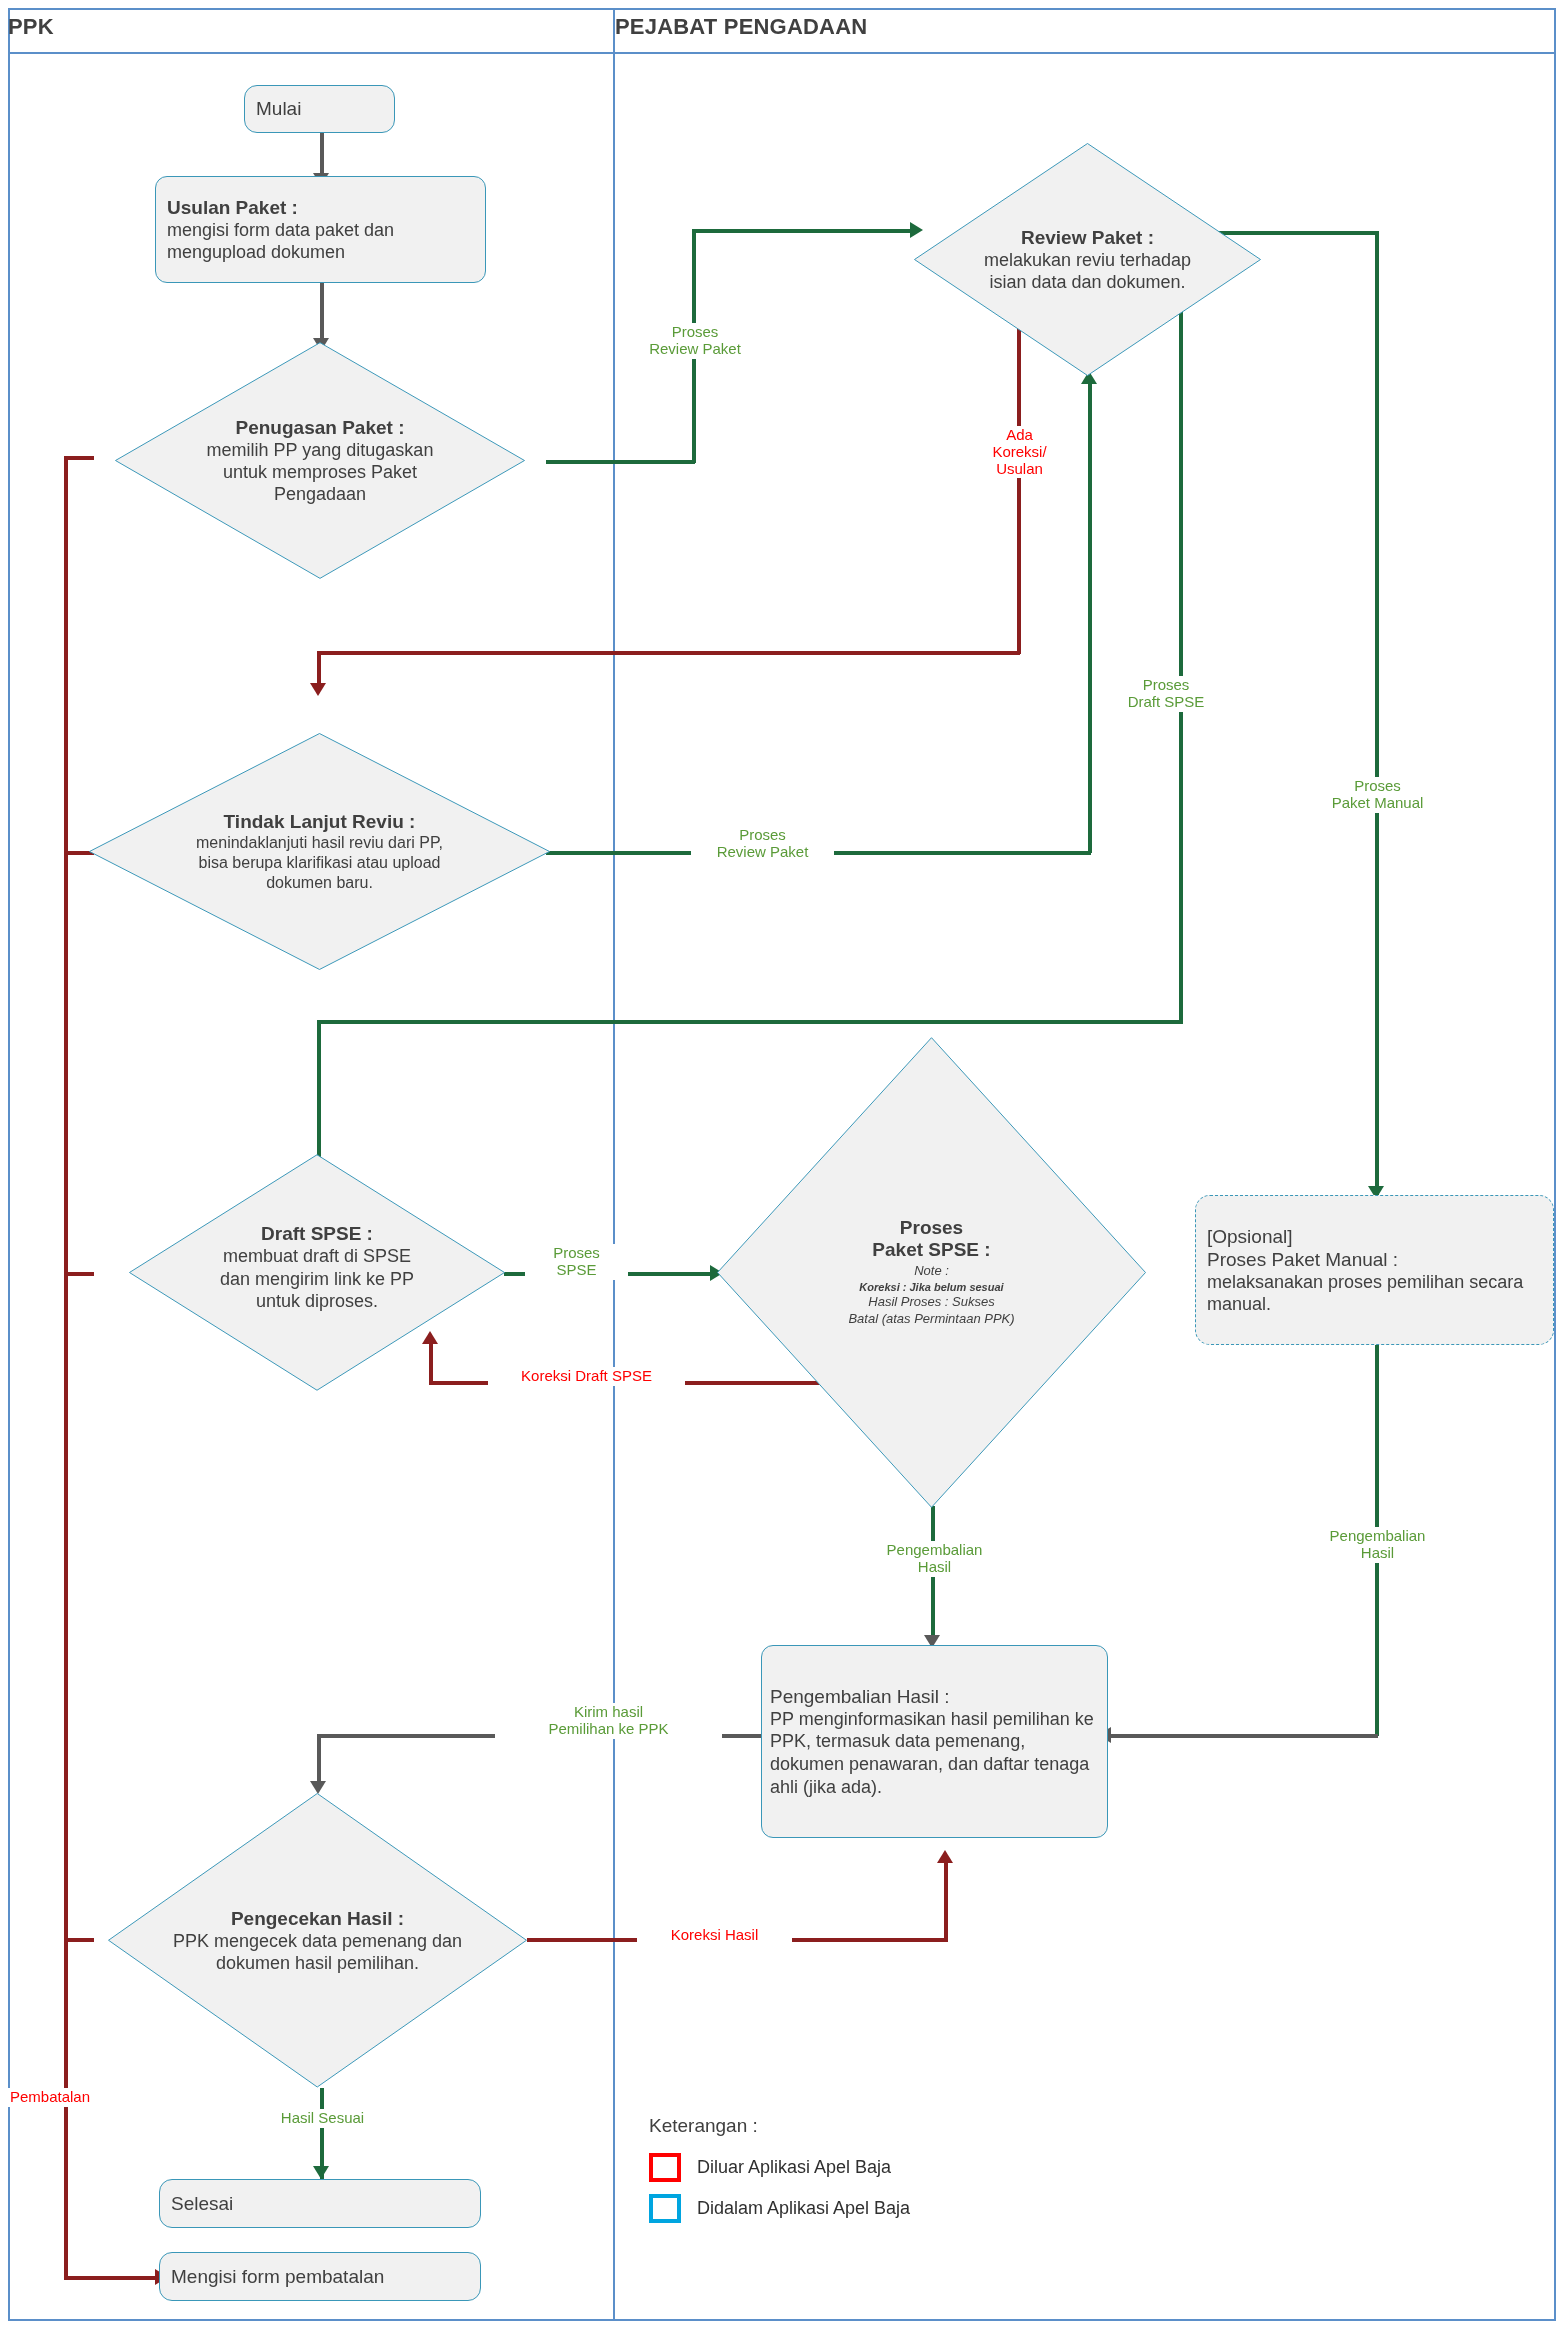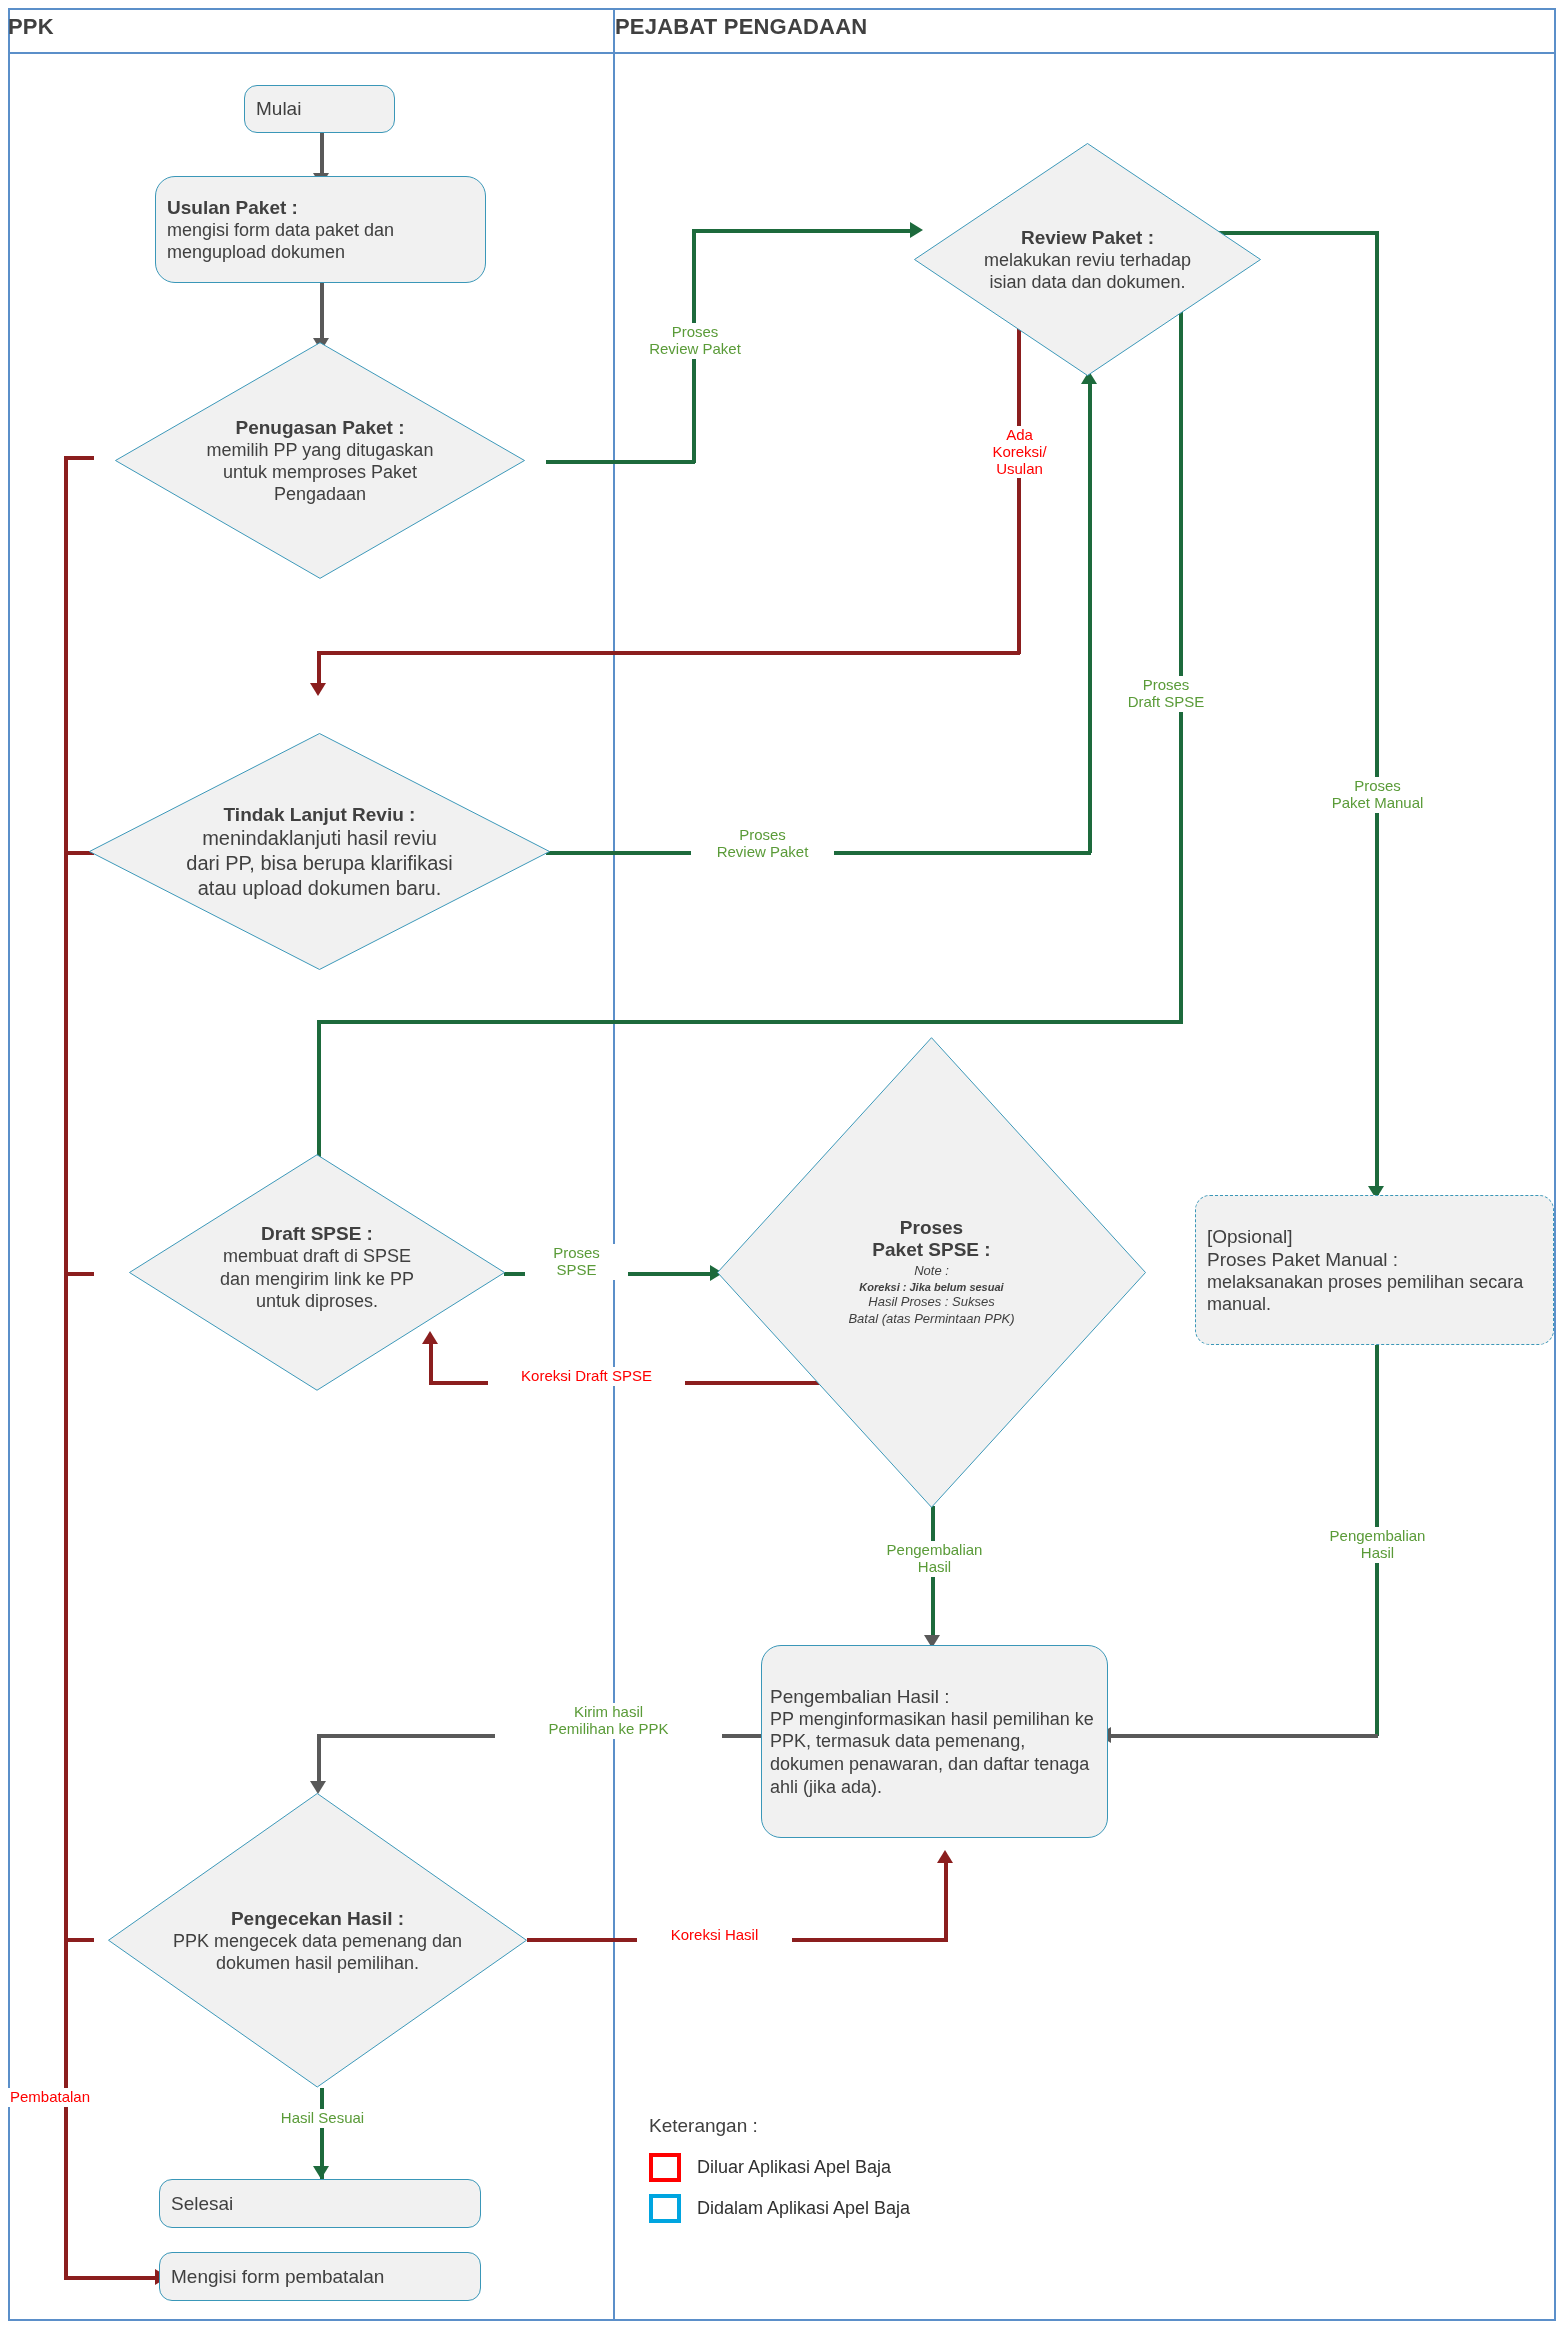--- a/index.html
+++ b/index.html
@@ -53,21 +53,21 @@
     display: flex;
     align-items: center;
     justify-content: center;
     text-align: left;
     color: #404040;
     z-index: 5;
   }
   .rounded {
     background: #f1f1f1;
     border: 1px solid #3a97b8;
-    border-radius: 20px;
+    border-radius: 12px;
   }
   .rounded.small-r { border-radius: 13px; }
   .dashed {
     background: #f1f1f1;
     border: 1.5px dashed #3a97b8;
     border-radius: 15px;
   }
   .node .inner { padding: 0 11px; width: 100%; }
   .ttl { font-weight: bold; }
 
@@ -289,21 +289,21 @@
       <div style="font-size:18px; line-height:1.24; padding:0 58px;">melakukan reviu terhadap isian data dan dokumen.</div>
     </div>
   </div>
 
   <div class="diamond" id="n-tindak" style="left:89px; top:733px; width:461px; height:237px;">
     <svg viewBox="0 0 930 478" width="461" height="237" style="position:absolute;inset:0;">
       <polygon points="465,1 929,239 465,477 1,239" fill="#f1f1f1" stroke="#3a97b8" stroke-width="2"></polygon>
     </svg>
     <div class="label">
       <div class="ttl" style="font-size:19px; line-height:1.22;">Tindak Lanjut Reviu :</div>
-      <div style="font-size:20px; line-height:1.26; padding:0 92px;">menindaklanjuti hasil reviu dari PP, bisa berupa klarifikasi atau upload dokumen baru.</div>
+      <div style="font-size:16px; line-height:1.26; padding:0 92px;">menindaklanjuti hasil reviu dari PP, bisa berupa klarifikasi atau upload dokumen baru.</div>
     </div>
   </div>
 
   <div class="diamond" id="n-draft" style="left:129px; top:1154px; width:376px; height:237px;">
     <svg viewBox="0 0 760 478" width="376" height="237" style="position:absolute;inset:0;">
       <polygon points="380,1 759,239 380,477 1,239" fill="#f1f1f1" stroke="#3a97b8" stroke-width="2"></polygon>
     </svg>
     <div class="label" style="top:48%;">
       <div class="ttl" style="font-size:19px; line-height:1.22;">Draft SPSE :</div>
       <div style="font-size:18px; line-height:1.26; padding:0 79px;">membuat draft di SPSE dan mengirim link ke PP untuk diproses.</div>

